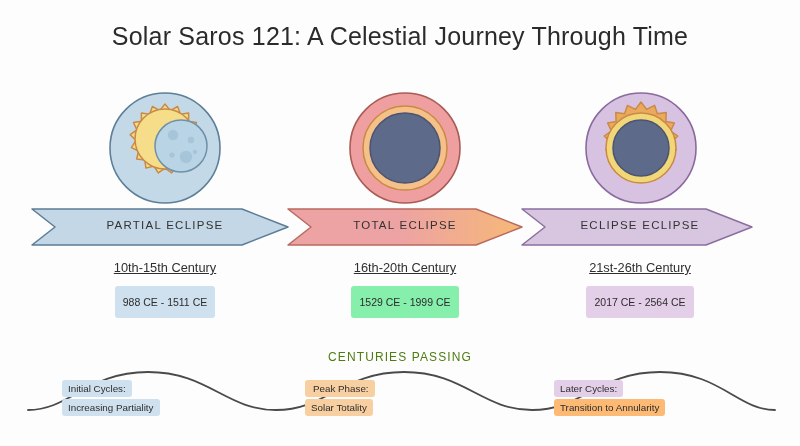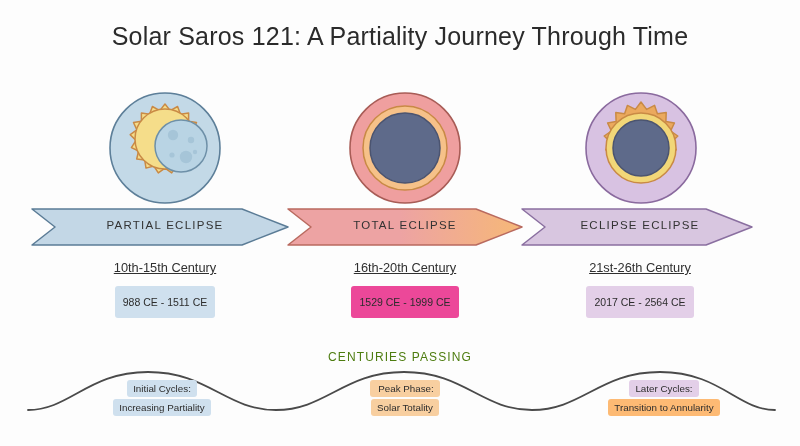--- a/index.html
+++ b/index.html
@@ -96,38 +96,38 @@
     letter-spacing: 1.1px;
     color: #4d7c0f;
   }
   .wave-svg {
     position: absolute;
     left: 0;
     top: 358px;
   }
   .wave-note {
     position: absolute;
-    text-align: center;
+    text-align: left;
   }
   .wave-note span {
     display: inline-block;
     padding: 2px 6px;
     border-radius: 3px;
     font-size: 9.8px;
     line-height: 13px;
     color: #2d2d2d;
     white-space: nowrap;
   }
 </style>
 </head>
 <body>
 
 <div id="stage">
 
-  <div class="title">Solar Saros 121: A Partiality Journey Through Time</div>
+  <div class="title">Solar Saros 121: A Celestial Journey Through Time</div>
 
   <div class="icon-wrap" style="left:107px;">
     <svg width="116" height="116" viewBox="0 0 116 116">
       <circle cx="58" cy="58" r="55" fill="#c3d9e7" stroke="#5d7f99" stroke-width="1.6"></circle>
 
       <g>
         <path d="M58 14 L63.2 20.6 L70.6 16.5 L73.4 24.3 L81.6 22.9 L81.6 31.2 L89.5 32.5 L86.1 39.9 L92.8 44.7
                  L87 50.4 L91.6 57.6 L84.4 61 L86.3 69 L78.3 70 L77 78.1 L69.1 76 L64.7 82.9 L58 78.1
                  L51.3 82.9 L46.9 76 L39 78.1 L37.7 70 L29.7 69 L31.6 61 L24.4 57.6 L29 50.4 L23.2 44.7
                  L29.9 39.9 L26.5 32.5 L34.4 31.2 L34.4 22.9 L42.6 24.3 L45.4 16.5 L52.8 20.6 Z" fill="#f5dd8a" stroke="#c98a45" stroke-width="1.5" stroke-linejoin="round"></path>
@@ -185,21 +185,21 @@
   <div class="arrow-label" style="left:300px; width:210px;">TOTAL ECLIPSE</div>
   <div class="arrow-label" style="left:535px; width:210px;">ECLIPSE ECLIPSE</div>
 
   <div class="century" style="left:60px;">10th-15th Century</div>
   <div class="badge" style="left:60px;">
     <span style="background:#cfe0ee;">988 CE - 1511 CE</span>
   </div>
 
   <div class="century" style="left:300px;">16th-20th Century</div>
   <div class="badge" style="left:300px;">
-    <span style="background:#ec4899;">1529 CE - 1999 CE</span>
+    <span style="background:#86efac;">1529 CE - 1999 CE</span>
   </div>
 
   <div class="century" style="left:535px;">21st-26th Century</div>
   <div class="badge" style="left:535px;">
     <span style="background:#e3cfe8;">2017 CE - 2564 CE</span>
   </div>
 
   <div class="wave-title">CENTURIES PASSING</div>
 
   <svg class="wave-svg" width="800" height="70" viewBox="0 0 800 70">

